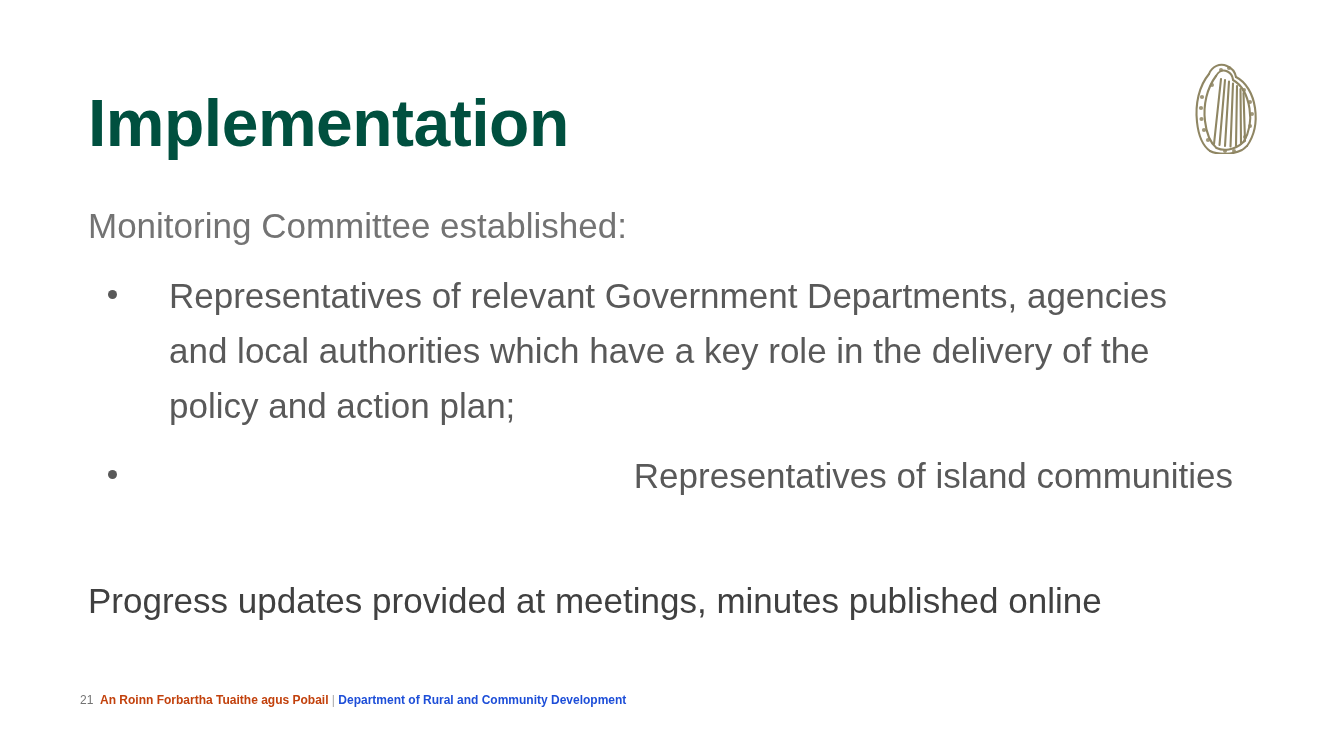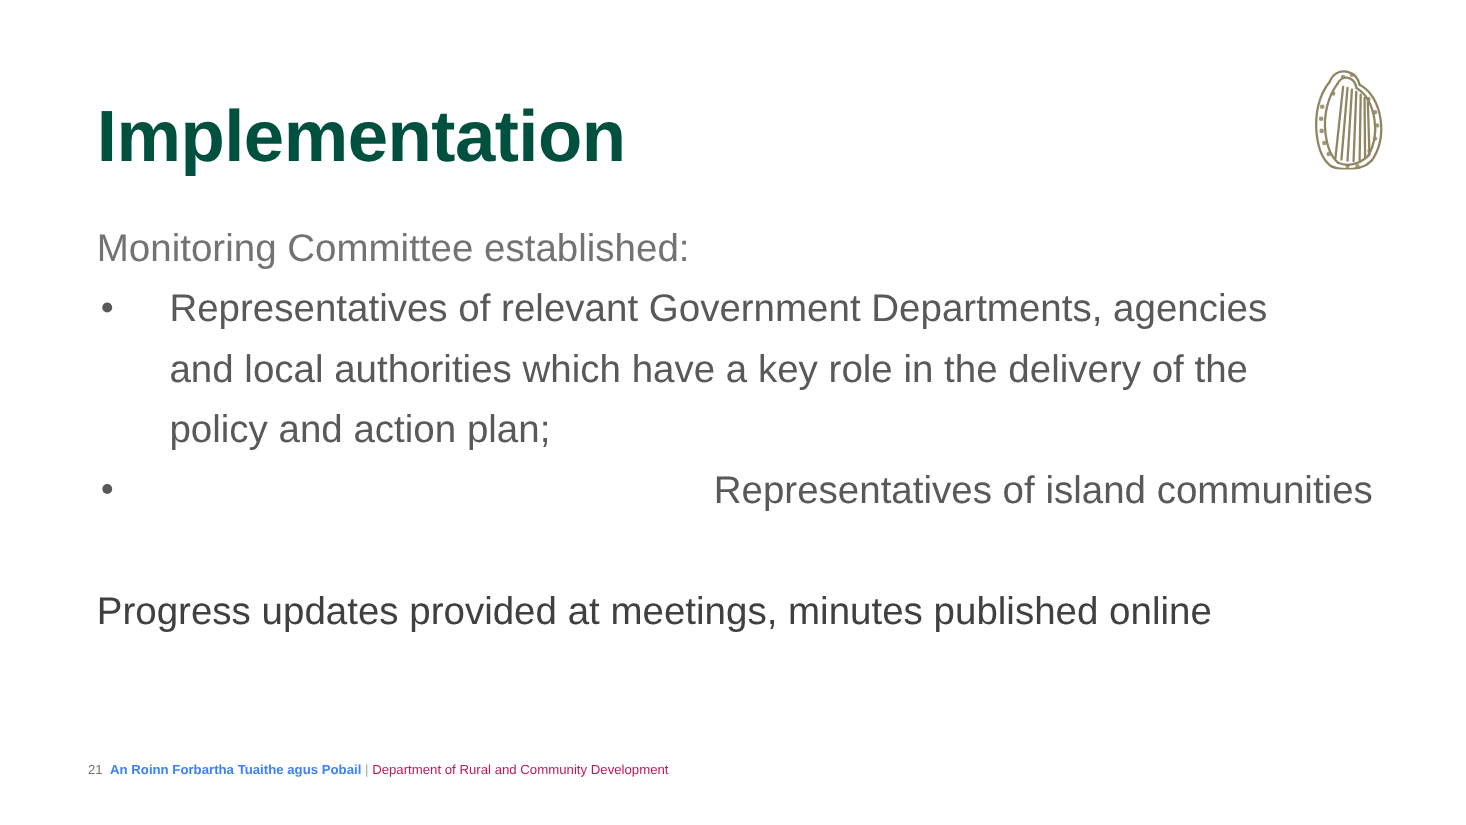--- a/index.html
+++ b/index.html
@@ -67,21 +67,21 @@
   }
 
   ul.bullets {
     list-style: none;
     margin: 0;
     padding: 0;
   }
   ul.bullets > li {
     position: relative;
     padding-left: 66px;
-    margin: 0;
+    margin: 15px;
     font-size: 35px;
     color: #595959;
     line-height: 55px;
   }
   ul.bullets > li .dot {
     position: absolute;
     left: 5px;
     top: 22px;
     width: 9px;
     height: 9px;
@@ -117,29 +117,29 @@
     font-size: 12px;
     line-height: 16px;
     white-space: nowrap;
   }
   .footer .page-no {
     font-weight: normal;
     color: #737373;
   }
   .footer .dept-ga {
     font-weight: bold;
-    color: #3b82f6;
+    color: #c2410c;
   }
   .footer .sep {
     color: #a6a6a6;
     font-weight: normal;
   }
   .footer .dept-en {
-    color: #be185d;
-    font-weight: normal;
+    color: #1d4ed8;
+    font-weight: bold;
     margin-top: 48px;
   }
 </style>
 </head>
 <body>
 
 <div class="slide">
 
   <h1 class="slide-title">Implementation</h1>
 

